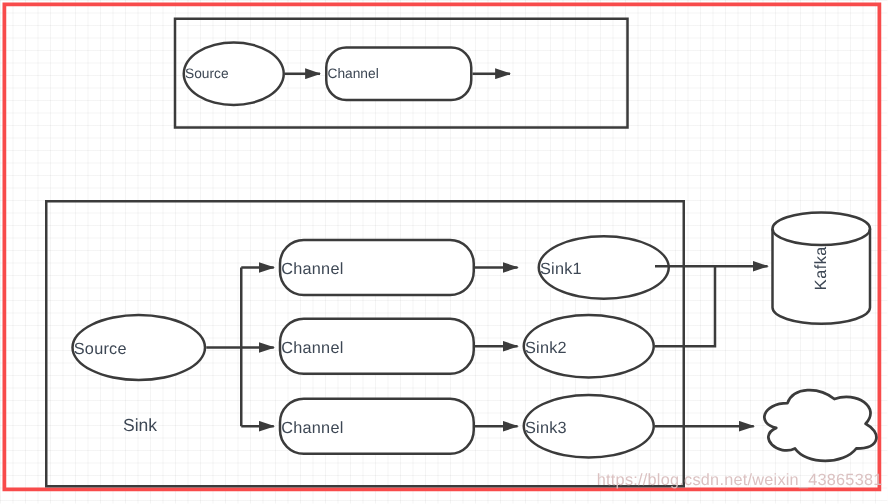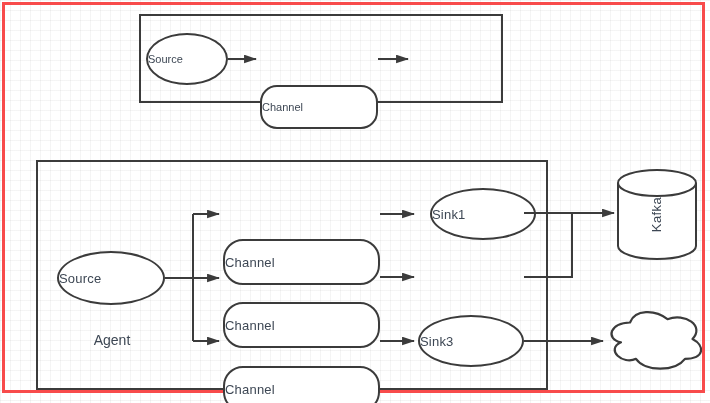--- a/index.html
+++ b/index.html
@@ -19,21 +19,21 @@
   }
   .frame{
     position:absolute;border:2px solid #3b3b3b;box-sizing:border-box;
     background:transparent;
   }
   .node{
     position:absolute;border:2px solid #3b3b3b;box-sizing:border-box;background:#fff;
     display:flex;align-items:center;justify-content:flex-start;
   }
   .ellipse{border-radius:50%;}
-  .rrect{border-radius:20px;margin-top:48px;}
+  .rrect{border-radius:20px;}
   .lbl{font-size:13px;letter-spacing:.2px;color:#3d4754;}
   .lbl-sm{font-size:11px;color:#3d4754;}
   .agent-label{
     position:absolute;left:62px;top:332px;width:100px;text-align:center;
     font-size:14px;color:#3d4754;
   }
   .kafka-label{
     position:absolute;left:617px;top:170px;width:80px;height:89px;
     display:flex;align-items:center;justify-content:center;
   }
@@ -61,34 +61,37 @@
   <div class="node rrect" style="left:260px;top:37px;width:118px;height:44px;border-radius:17px;">
     <span class="lbl-sm">Channel</span>
   </div>
 
   <div class="frame" style="left:36px;top:160px;width:512px;height:230px;"></div>
 
   <div class="node ellipse" style="left:57px;top:251px;width:108px;height:54px;">
     <span class="lbl">Source</span>
   </div>
 
-  <div class="agent-label">Agent</div>
+  <div class="agent-label">Sink</div>
 
   <div class="node rrect" style="left:223px;top:191px;width:157px;height:46px;">
     <span class="lbl">Channel</span>
   </div>
   <div class="node rrect" style="left:223px;top:254px;width:157px;height:46px;">
     <span class="lbl">Channel</span>
   </div>
   <div class="node rrect" style="left:223px;top:318px;width:157px;height:46px;">
     <span class="lbl">Channel</span>
   </div>
 
   <div class="node ellipse" style="left:430px;top:188px;width:106px;height:52px;">
     <span class="lbl">Sink1</span>
+  </div>
+  <div class="node ellipse" style="left:418px;top:251px;width:106px;height:52px;">
+    <span class="lbl">Sink2</span>
   </div>
   <div class="node ellipse" style="left:418px;top:315px;width:106px;height:52px;">
     <span class="lbl">Sink3</span>
   </div>
 
   <svg class="wires" width="710" height="403" viewBox="0 0 710 403">
     <defs>
       <marker id="arr" viewBox="0 0 12 8" markerWidth="13" markerHeight="9" refX="11" refY="4" orient="auto" markerUnits="userSpaceOnUse">
         <path d="M0,0 L12,4 L0,8 Z" fill="#3b3b3b"></path>
       </marker>
@@ -126,14 +129,15 @@
                C 705 358.8, 705 345.6, 692.5 339
                C 705 325.8, 685 312.6, 667.5 319.2
                C 655 309.3, 635 309.3, 630 322.5 Z" fill="#ffffff" stroke="#3b3b3b" stroke-width="2.2" stroke-linejoin="round"></path>
     </g>
   </svg>
 
   <div class="kafka-label">
     <span>Kafka</span>
   </div>
 
+  <div class="watermark">https://blog.csdn.net/weixin_43865381</div>
 
 </div>
 
 </body></html>

